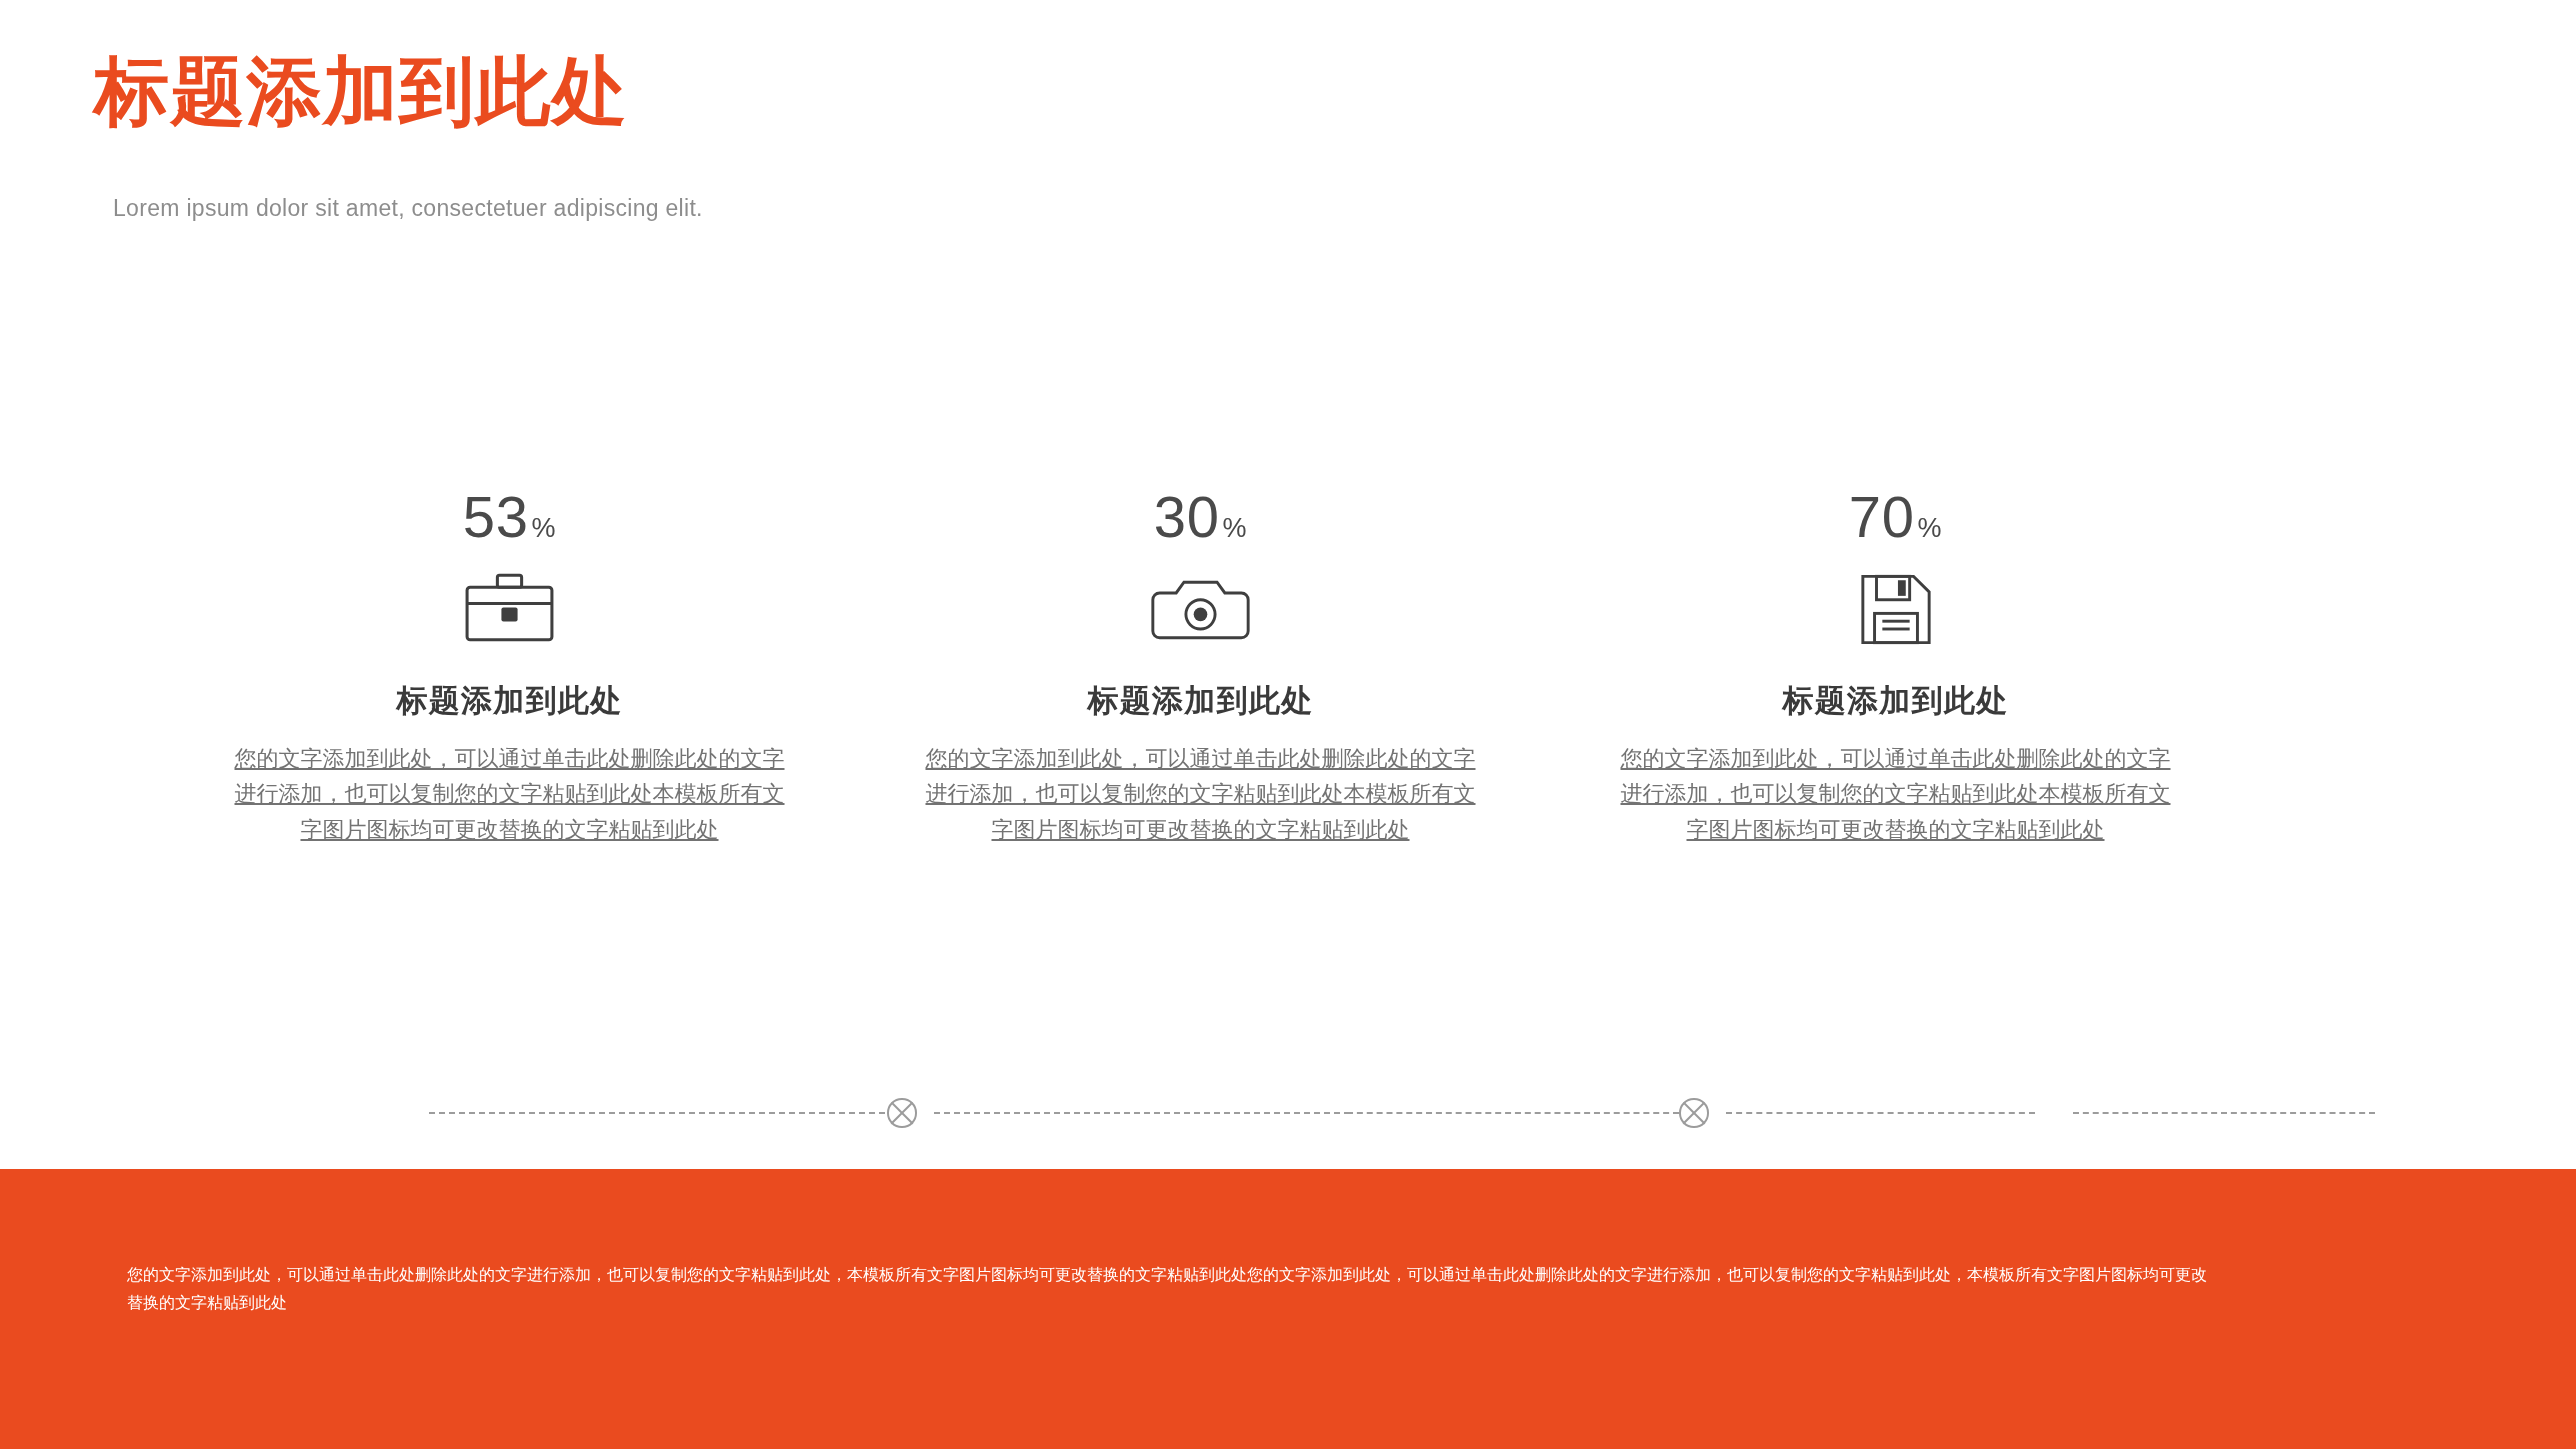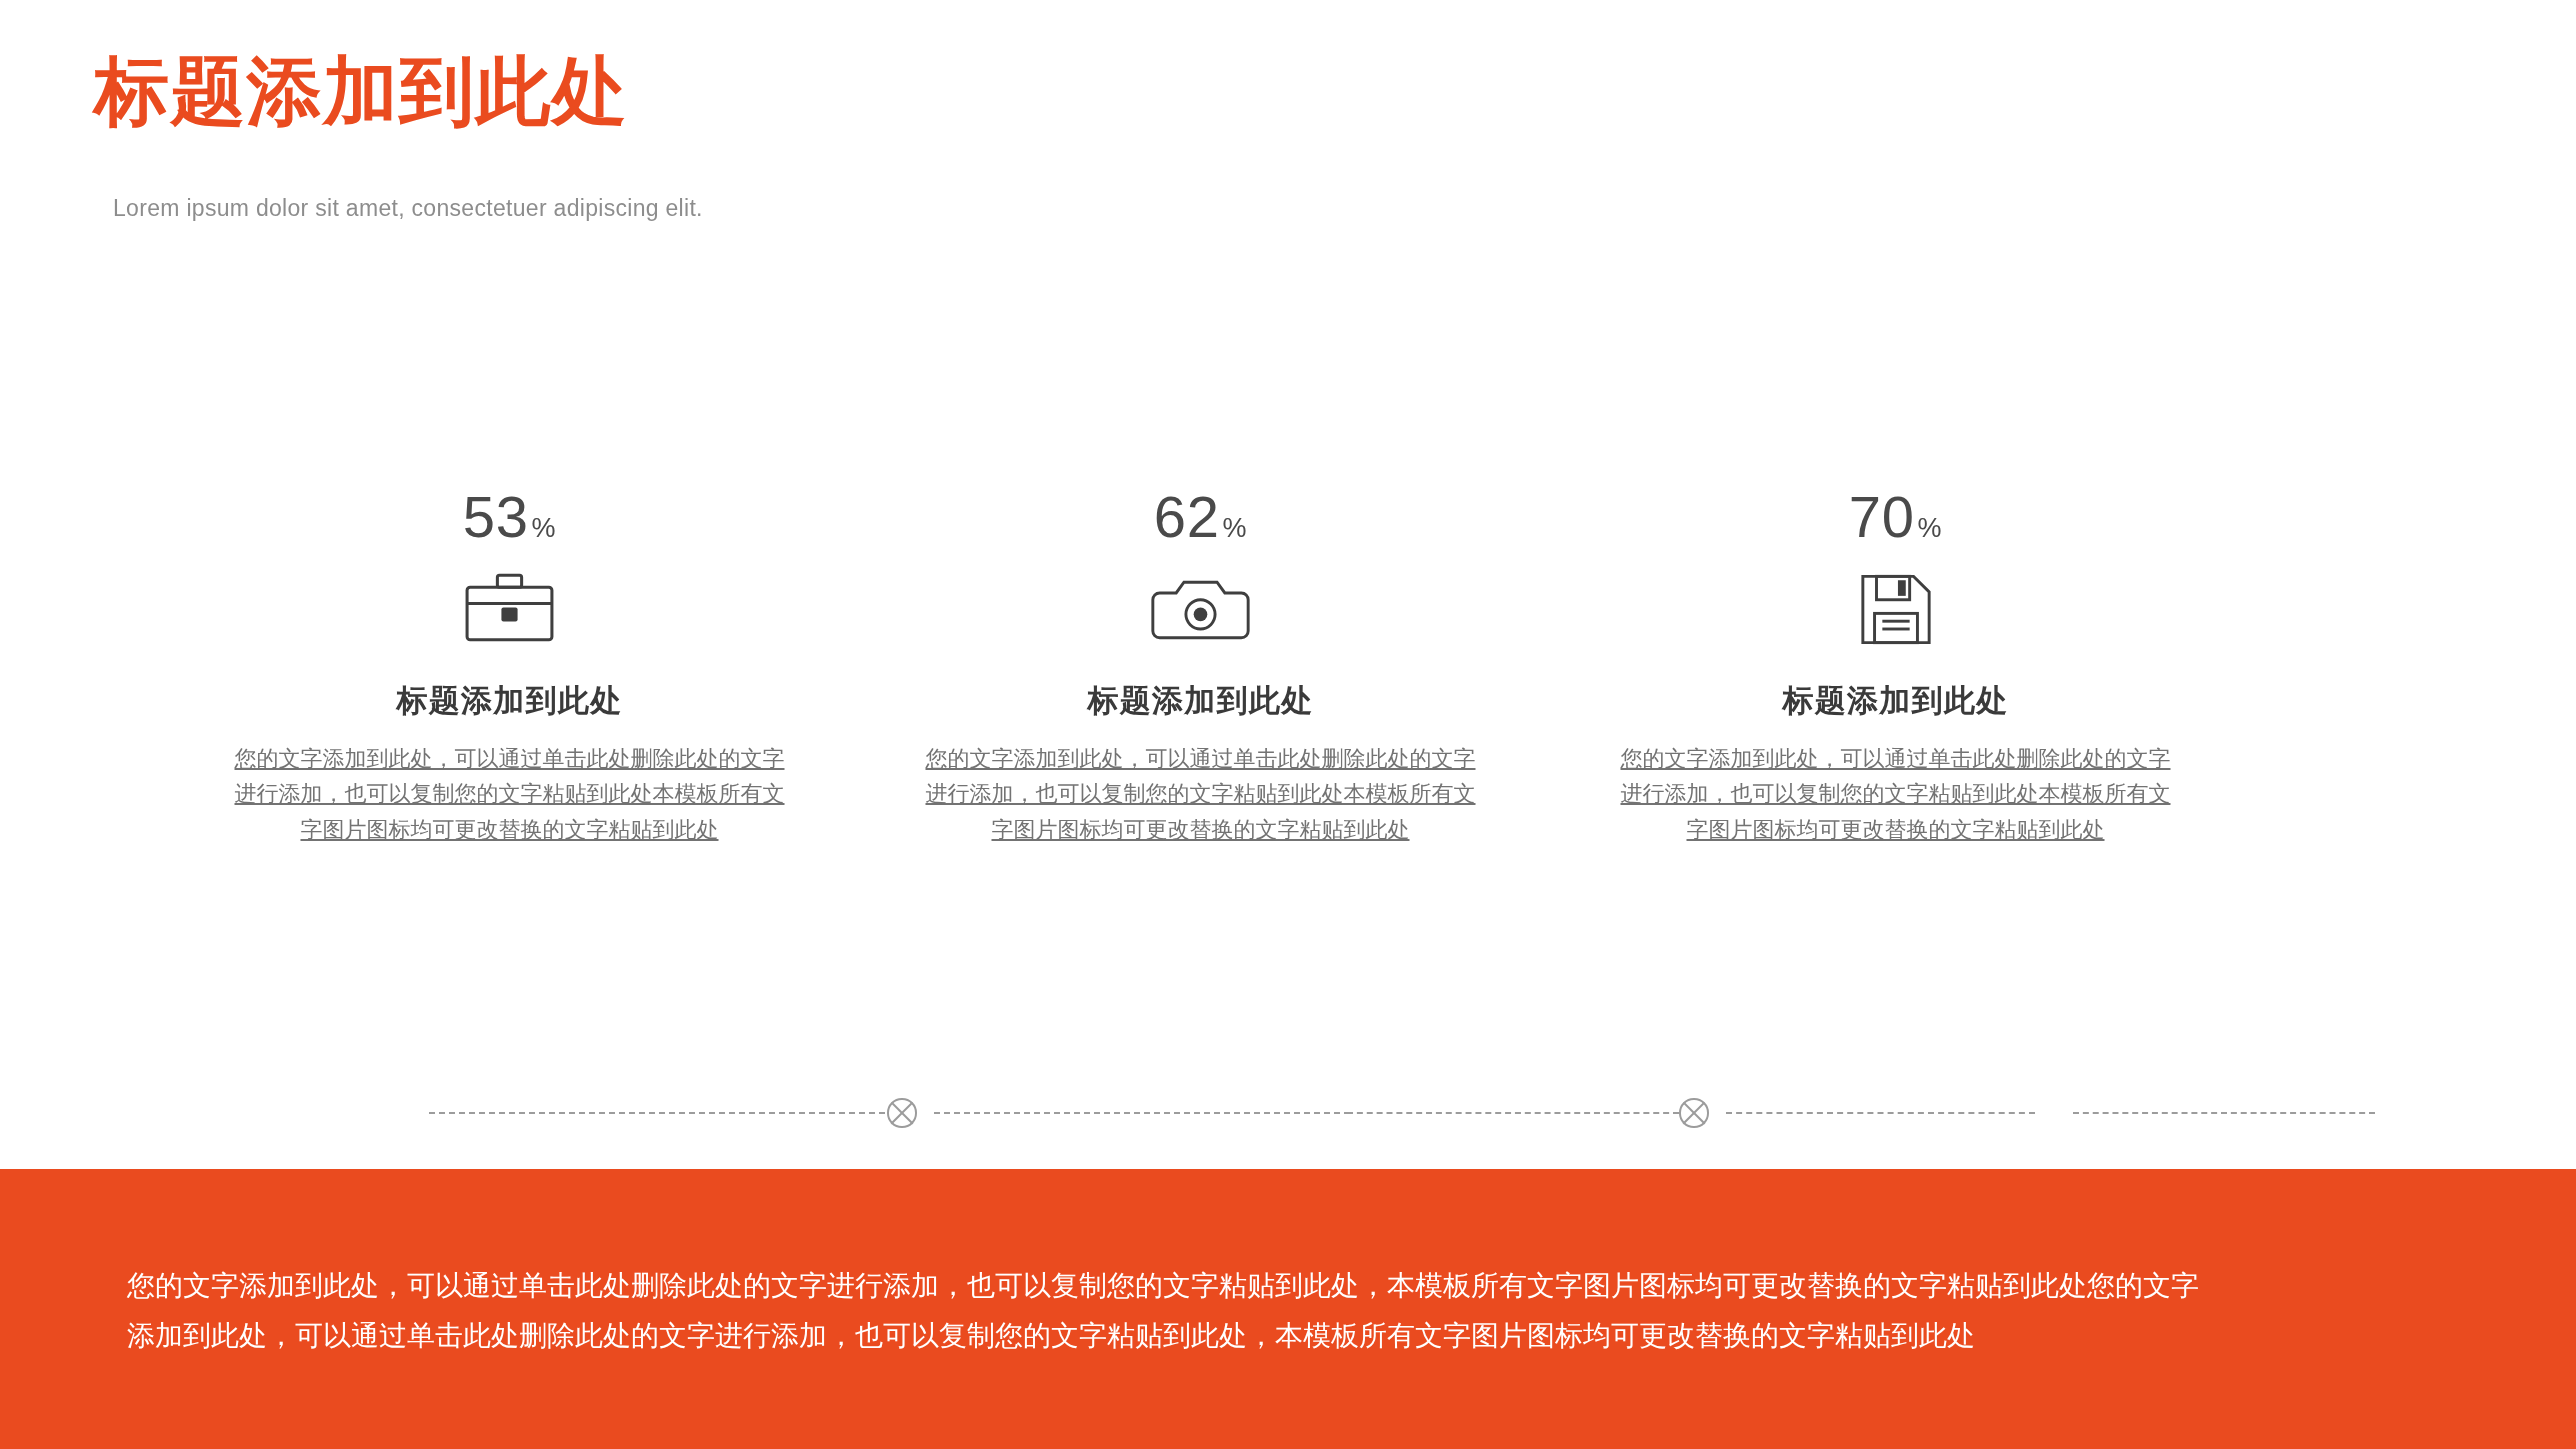--- a/index.html
+++ b/index.html
@@ -142,21 +142,21 @@
     top: 1169px;
     width: 2576px;
     height: 280px;
     background: #ea4b1f;
   }
   .footer-text {
     position: absolute;
     left: 127px;
     top: 1261px;
     width: 2080px;
-    font-size: 28px;
+    font-size: 16px;
     line-height: 1.78;
     color: #ffffff;
     font-family: "DejaVu Serif", serif;
     text-align: left;
   }
 </style>
 </head>
 <body>
 
 <div class="page-title">标题添加到此处</div>
@@ -185,21 +185,21 @@
         <line x1="8" y1="34" x2="92" y2="34"></line>
         <rect x="42" y="38" width="16" height="14" rx="2" fill="#3f3f3f" stroke="none"></rect>
       </svg>
     </div>
     <div class="col-title">标题添加到此处</div>
     <div class="col-body">您的文字添加到此处，可以通过单击此处删除此处的文字进行添加，也可以复制您的文字粘贴到此处本模板所有文字图片图标均可更改替换的文字粘贴到此处</div>
   </div>
 
   <div class="col col-2">
     <div class="pct">
-      <span class="num">62</span>
+      <span class="num">30</span>
         <span class="sym">%</span>
     </div>
     <div class="icon-wrap">
       <svg width="107" height="81" viewBox="0 0 110 80" fill="none" stroke="#3f3f3f" stroke-width="3">
         <path d="M6 30 C6 26 9 23 13 23 L30 23 L38 12 L72 12 L80 23 L97 23 C101 23 104 26 104 30 L104 62 C104 66 101 69 97 69 L13 69 C9 69 6 66 6 62 Z"></path>
         <circle cx="55" cy="45" r="15"></circle>
         <circle cx="55" cy="45" r="7" fill="#3f3f3f" stroke="none"></circle>
       </svg>
     </div>
     <div class="col-title">标题添加到此处</div>

